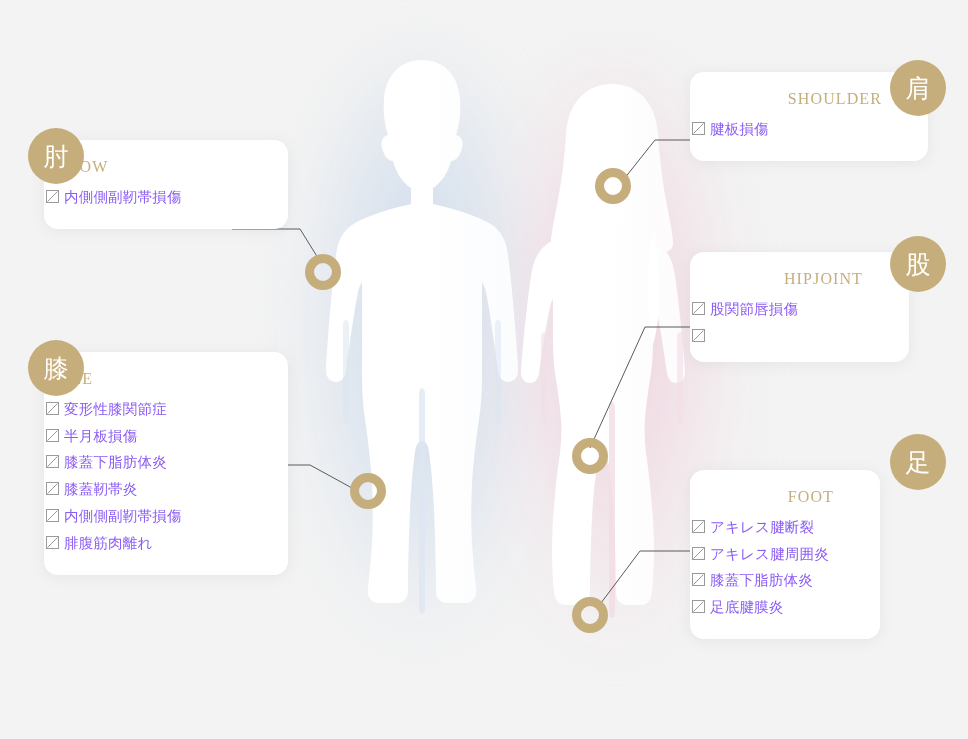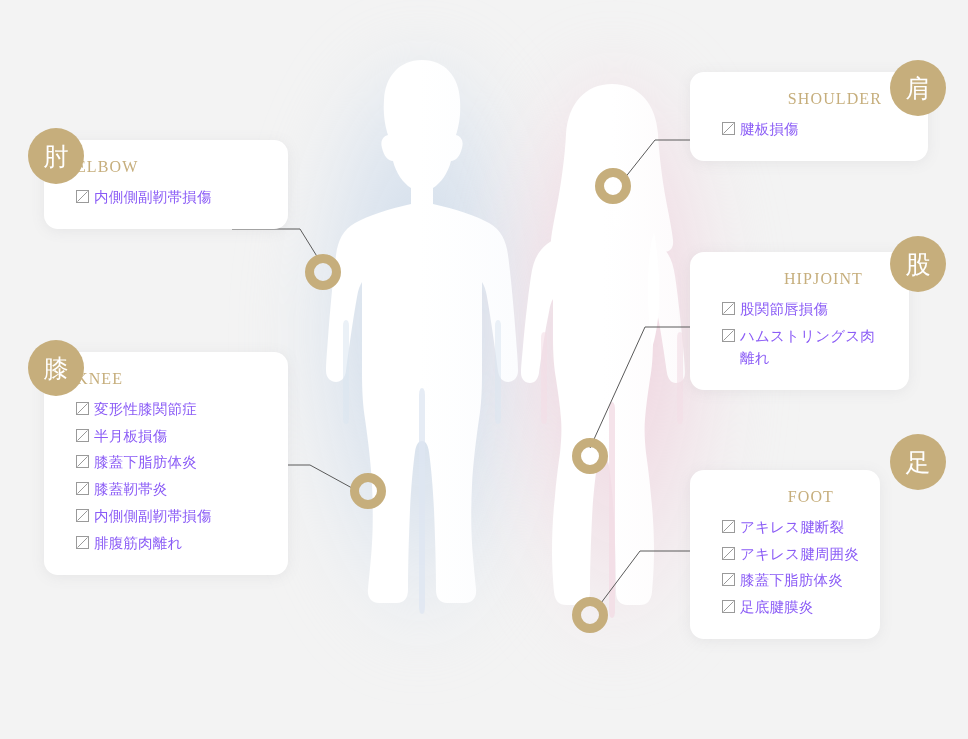--- a/index.html
+++ b/index.html
@@ -79,21 +79,21 @@
   }
 
   
   .card {
     position: absolute;
     z-index: 3;
     background: #ffffff;
     border-radius: 14px;
     box-shadow: 0 2px 14px rgba(120,120,130,0.10);
     box-sizing: border-box;
-    padding: 16px 20px 20px 32px;
+    padding: 16px 20px 20px 2px;
   }
   .card-en {
     font-family: "Liberation Serif", "DejaVu Serif", serif;
     font-size: 16px;
     letter-spacing: 1.1px;
     color: #c6ae7c;
     margin: 2px 0 10px 0;
     line-height: 1.1;
   }
   .card.align-right .card-en {
@@ -424,21 +424,20 @@
         </span>
         <span>股関節唇損傷</span>
       </li>
       <li>
         <span class="chk">
           <svg width="13" height="13" viewBox="0 0 13 13">
               <rect x="0.5" y="0.5" width="12" height="12" fill="none" stroke="#9a9a9a" stroke-width="1"></rect>
               <line x1="1.5" y1="11.5" x2="11.5" y2="1.5" stroke="#9a9a9a" stroke-width="1"></line>
             </svg>
         </span>
-        <span>ハムストリングス肉離れ</span>
       </li>
     </ul>
   </div>
   <div class="badge" style="left:890px; top:236px;">
     <span>股</span>
   </div>
 
   <div class="card align-right" style="left:690px; top:470px; width:190px;">
     <div class="card-en">FOOT</div>
     <ul class="items">

